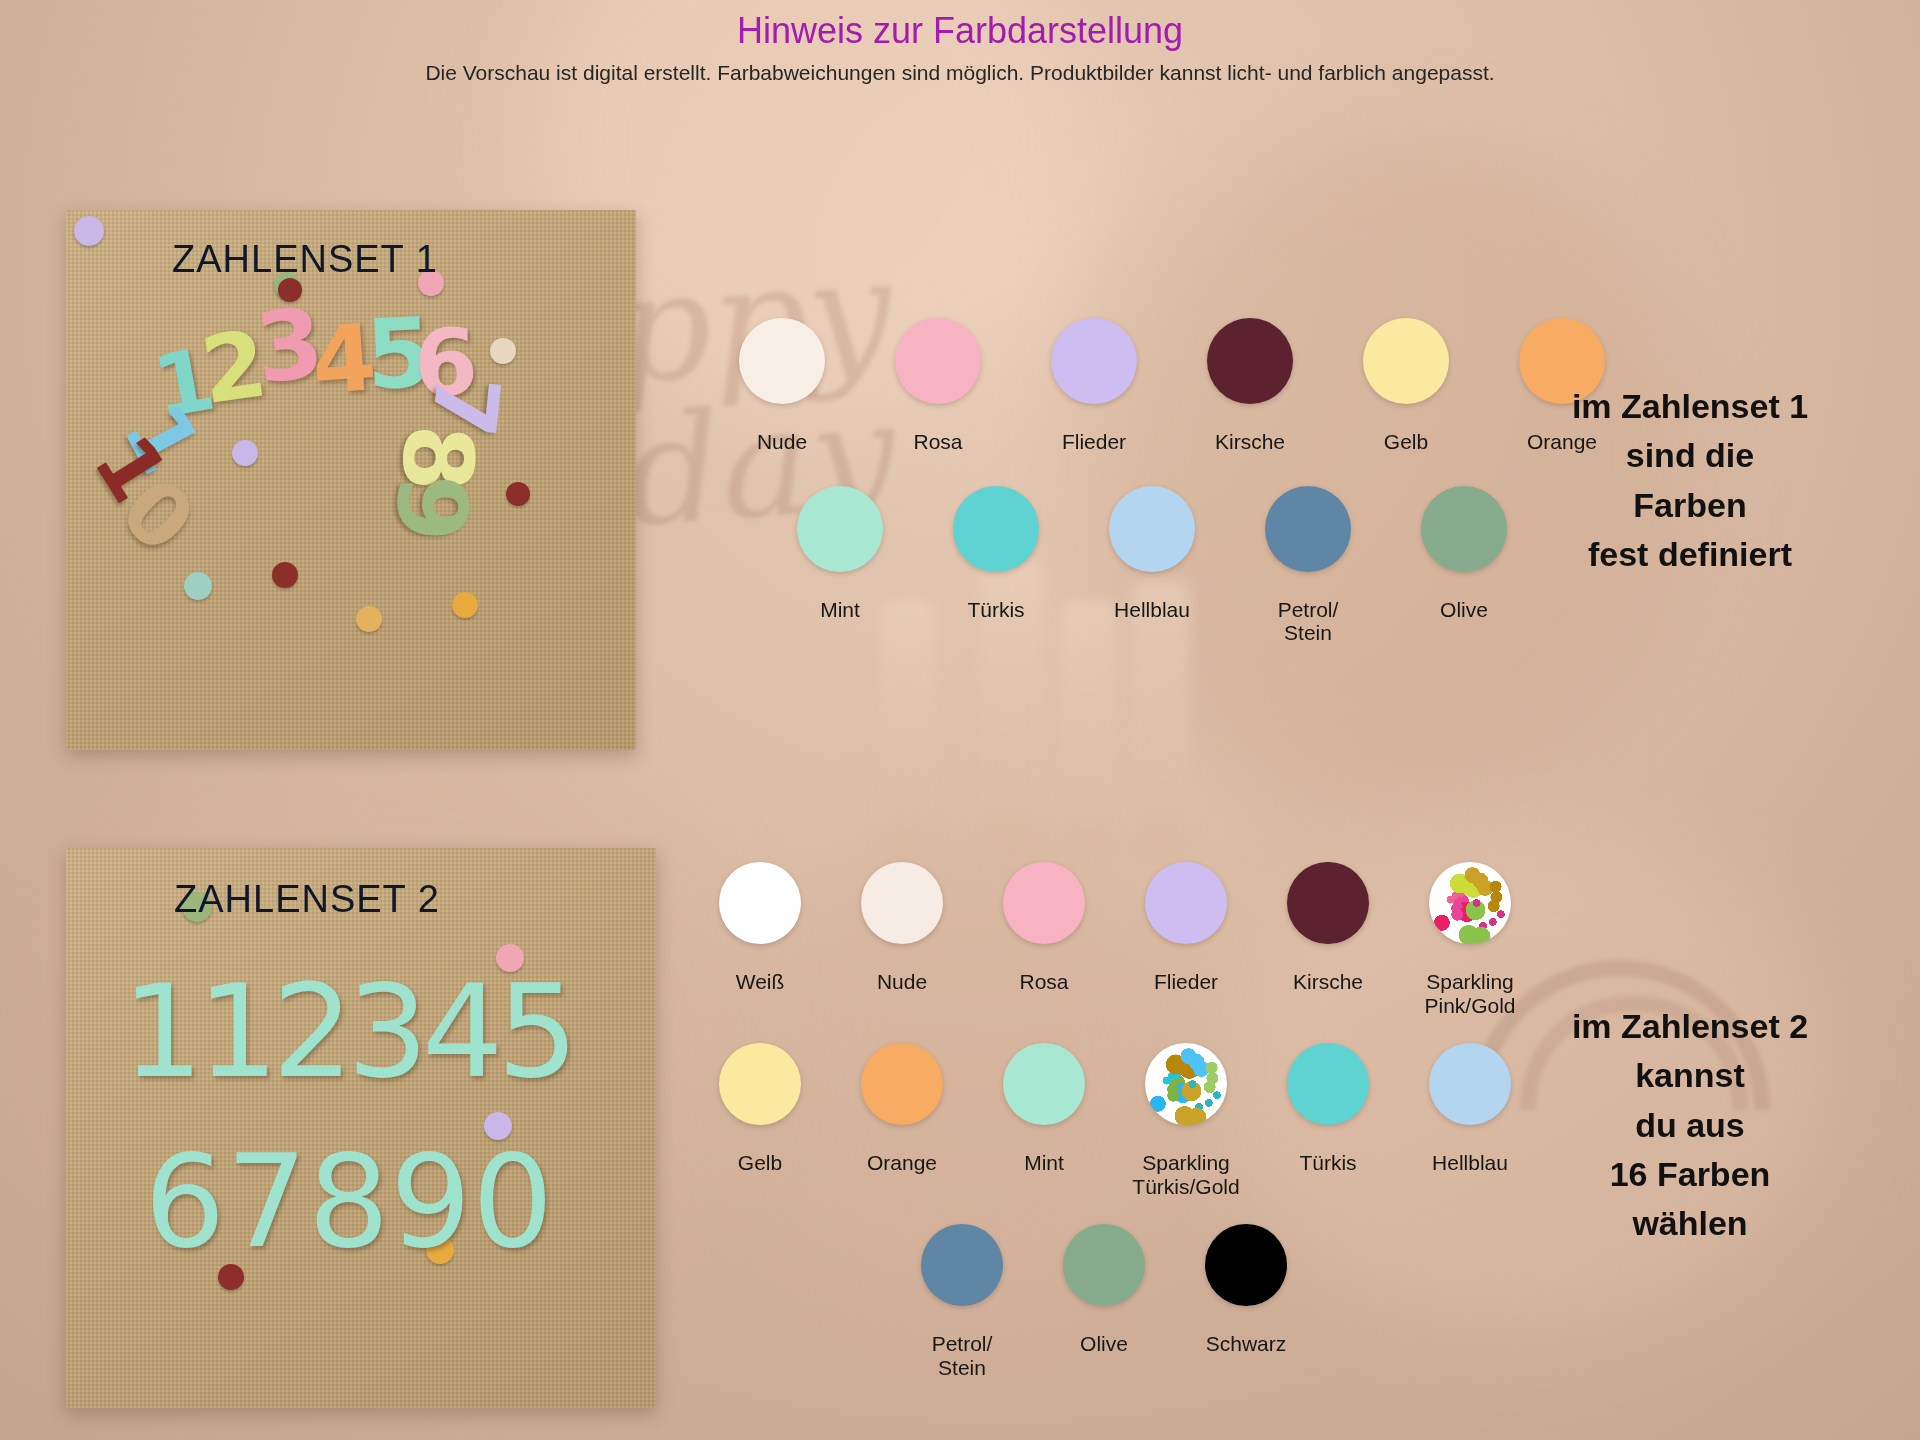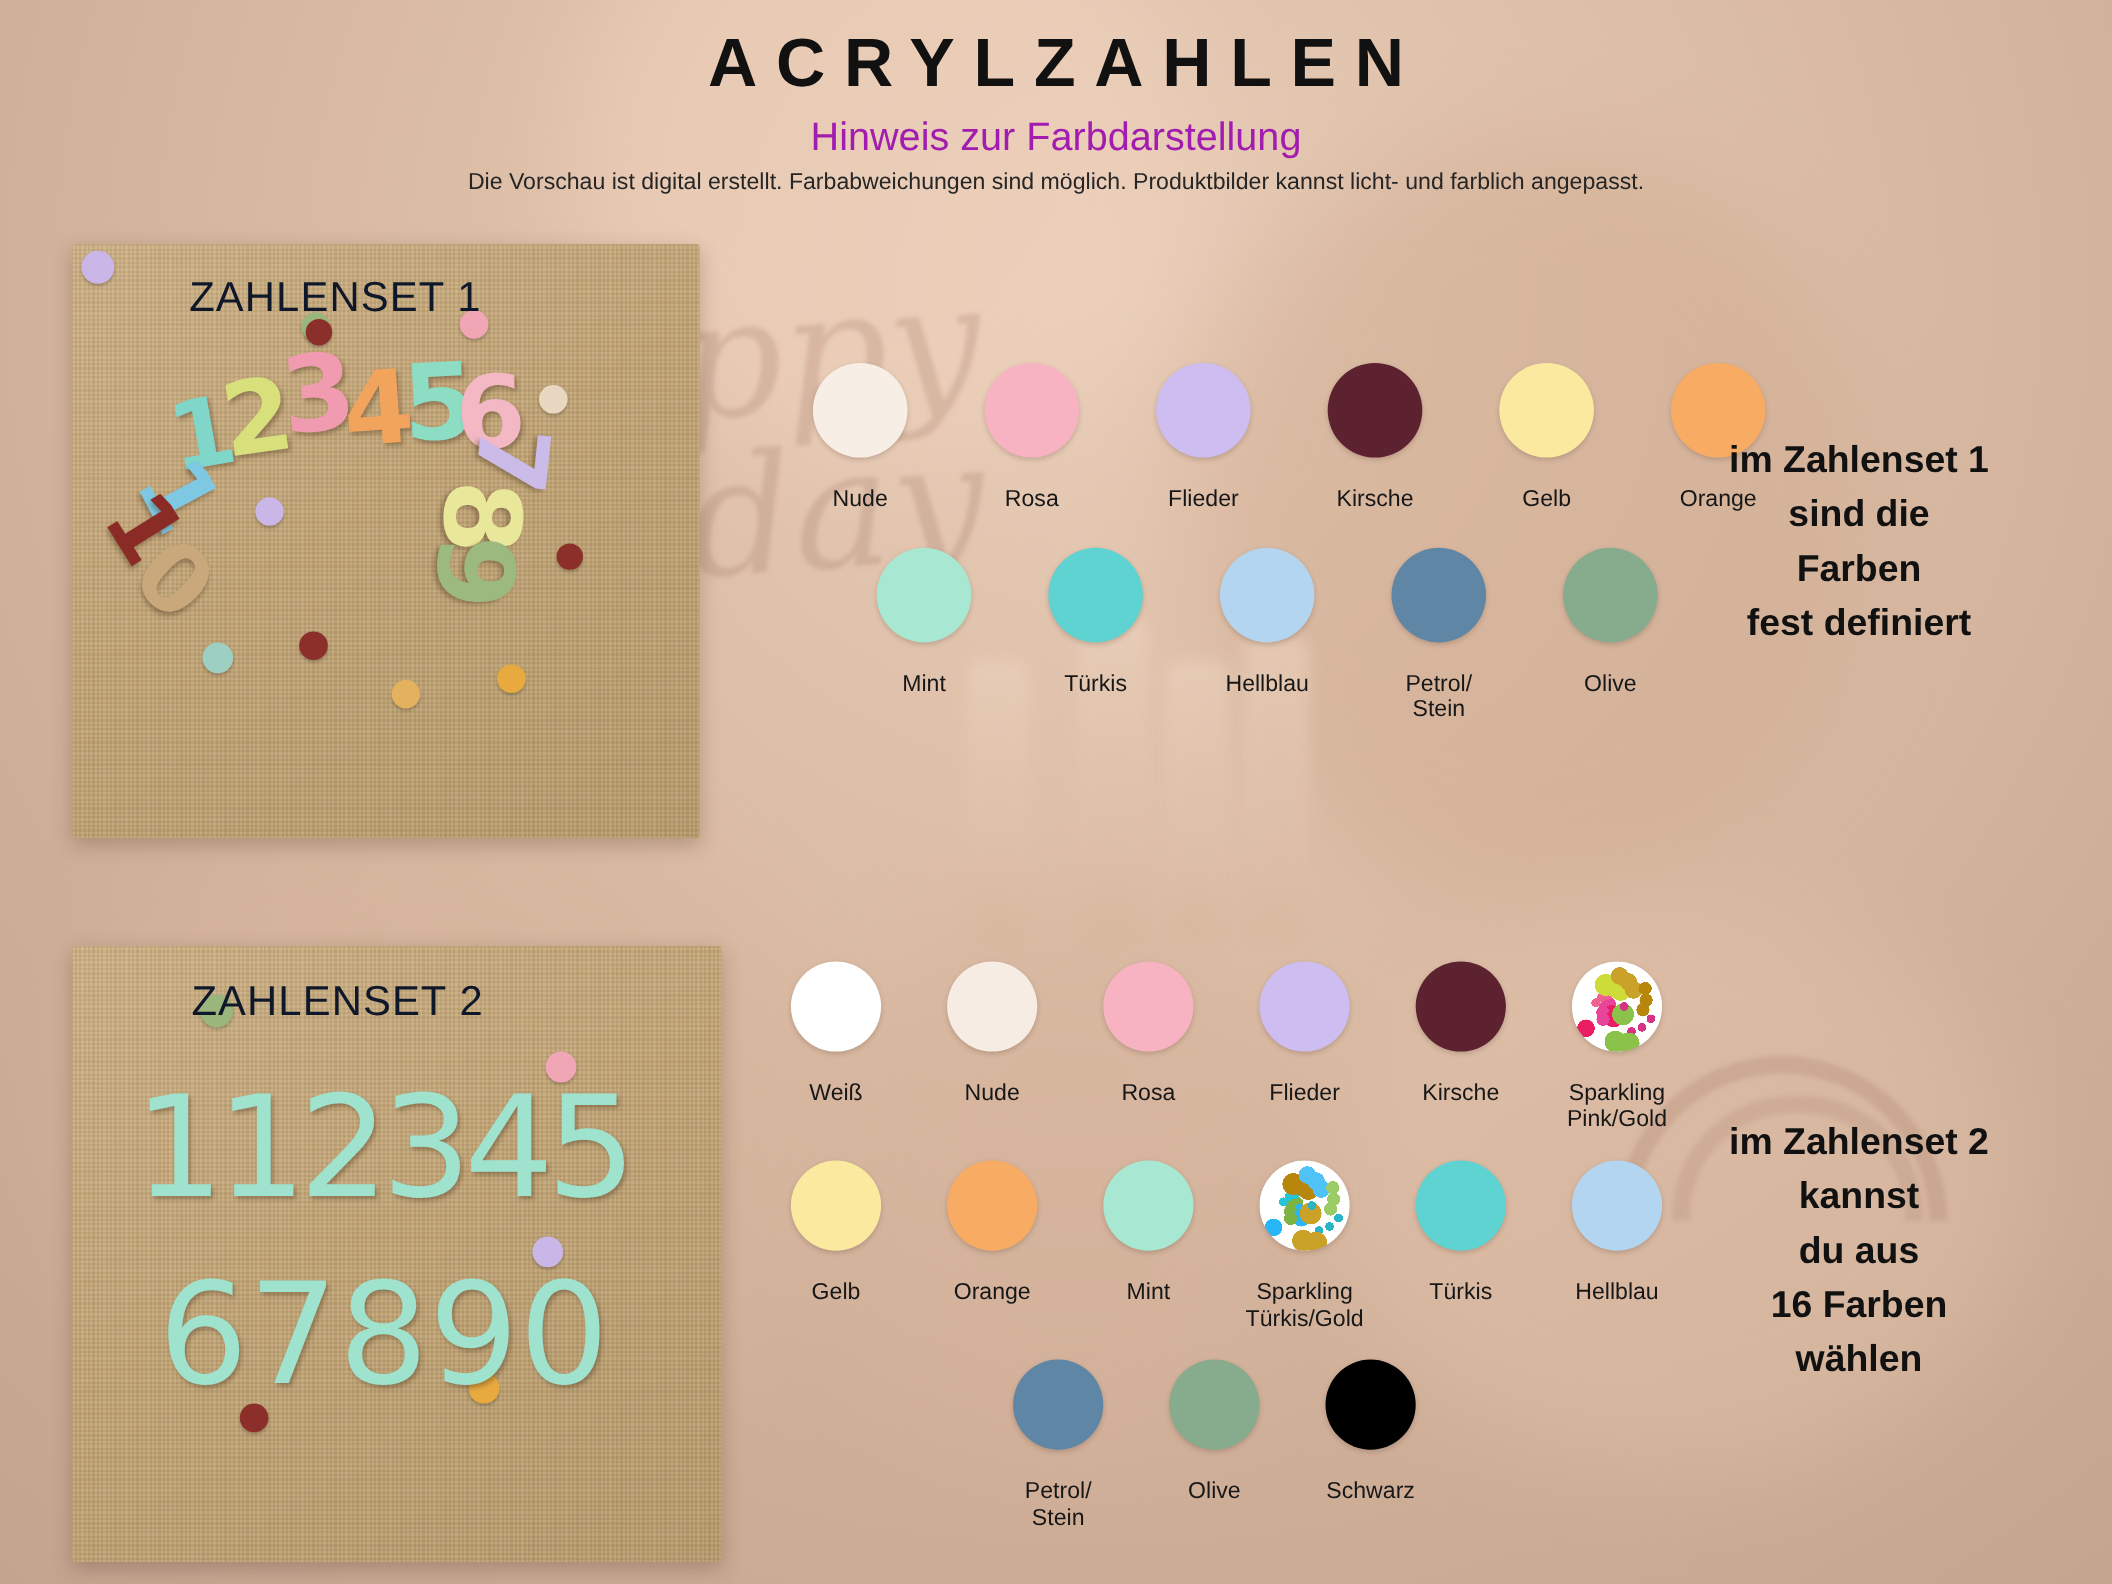--- a/index.html
+++ b/index.html
@@ -181,21 +181,20 @@
   <div class="candle" style="left:1060px; top:600px; width:58px;  height:260px;"></div>
   <div class="candle" style="left:1130px; top:580px; width:60px;  height:280px;"></div>
   <div class="candle" style="left:880px;  top:600px; width:56px;  height:260px;"></div>
   <div class="bg-script">ppy
 day</div>
   <div class="bg-rainbow"></div>
 </div>
 
 <div class="content">
 
-  <div class="title">ACRYLZAHLEN</div>
   <div class="subtitle">Hinweis zur Farbdarstellung</div>
   <div class="note">Die Vorschau ist digital erstellt. Farbabweichungen sind möglich. Produktbilder kannst licht- und farblich angepasst.</div>
 
   <div class="photo" id="photo1" style="left:66px; top:200px; width:570px; height:540px;">
     <div class="linen"></div>
     <div class="photo-label" style="left:106px; top:28px;">ZAHLENSET 1</div>
     <div id="p1-confetti">
         <div class="confetti" style="left: 8px; top: 6px; width: 30px; height: 30px; background: rgb(203, 182, 232);"></div>
         <div class="confetti" style="left: 208px; top: 62px; width: 26px; height: 26px; background: rgb(154, 182, 124);"></div>
         <div class="confetti" style="left: 212px; top: 68px; width: 24px; height: 24px; background: rgb(140, 47, 42);"></div>

